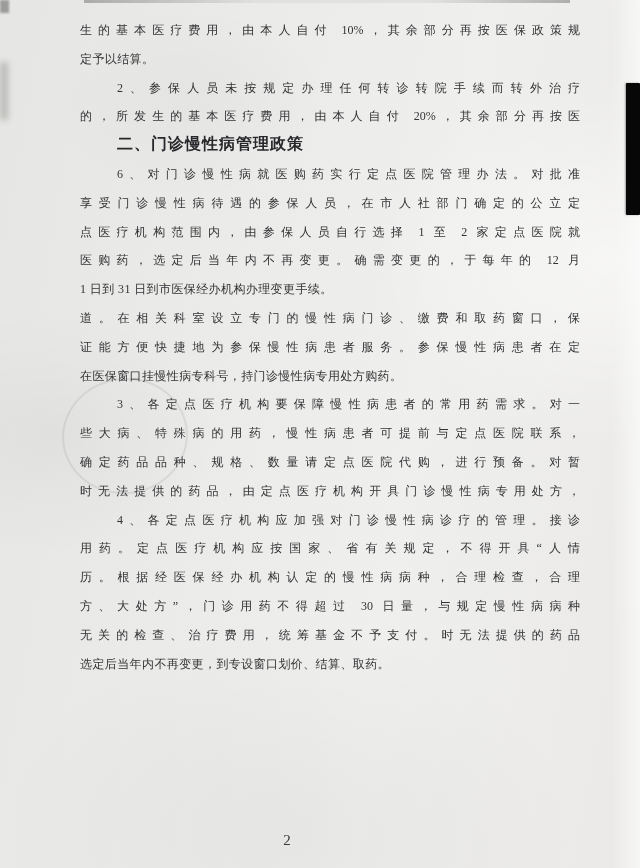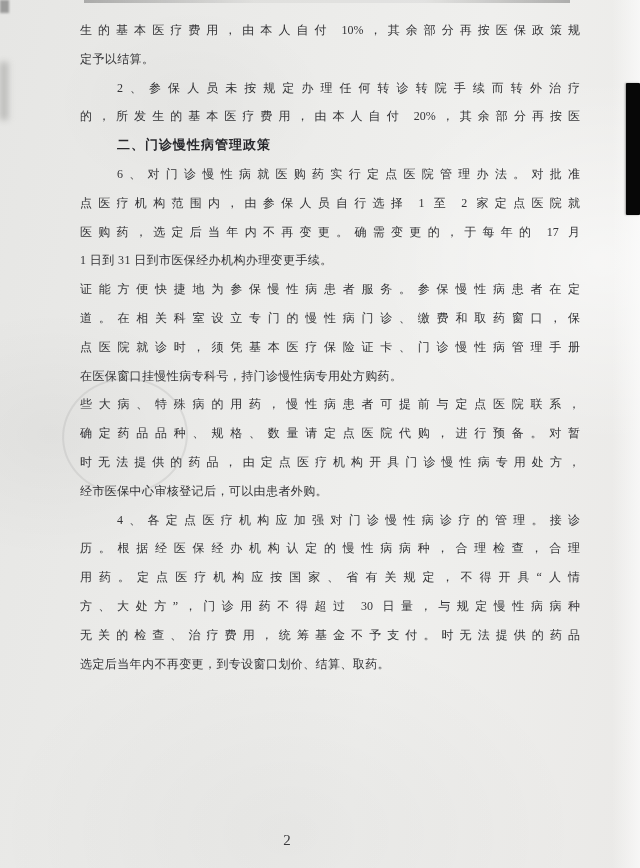--- a/index.html
+++ b/index.html
@@ -70,23 +70,23 @@
     letter-spacing: 0.4px;
   }
   .fill {
     text-align: justify;
     text-align-last: justify;
     text-justify: inter-character;
     letter-spacing: 0;
   }
   .indent { padding-left: 37px; }
   .heading {
-    font-family: Liberation Sans, sans-serif;
+    font-family: Liberation Mono, monospace;
     font-weight: 700;
-    font-size: 13px;
+    font-size: 16px;
     color: #28282c;
     letter-spacing: 1px;
   }
   .pagenum {
     position: absolute;
     left: 267px;
     top: 832px;
     width: 40px;
     text-align: center;
     font-size: 15px;
@@ -105,34 +105,34 @@
   <div class="stain"></div>
   <div class="black-mark"></div>
 
   <div class="textblock">
     <div class="line fill">生的基本医疗费用，由本人自付 10%，其余部分再按医保政策规</div>
     <div class="line">定予以结算。</div>
     <div class="line indent fill">2、参保人员未按规定办理任何转诊转院手续而转外治疗</div>
     <div class="line fill">的，所发生的基本医疗费用，由本人自付 20%，其余部分再按医</div>
     <div class="line indent heading">二、门诊慢性病管理政策</div>
     <div class="line indent fill">6、对门诊慢性病就医购药实行定点医院管理办法。对批准</div>
+    <div class="line fill">享受门诊慢性病待遇的参保人员，在市人社部门确定的公立定</div>
     <div class="line fill">点医疗机构范围内，由参保人员自行选择 1 至 2 家定点医院就</div>
-    <div class="line fill">医购药，选定后当年内不再变更。确需变更的，于每年的 17 月</div>
+    <div class="line fill">医购药，选定后当年内不再变更。确需变更的，于每年的 12 月</div>
     <div class="line">1 日到 31 日到市医保经办机构办理变更手续。</div>
+    <div class="line fill">道。在相关科室设立专门的慢性病门诊、缴费和取药窗口，保</div>
     <div class="line fill">证能方便快捷地为参保慢性病患者服务。参保慢性病患者在定</div>
-    <div class="line fill">道。在相关科室设立专门的慢性病门诊、缴费和取药窗口，保</div>
-    <div class="line fill">点医院就诊时，须凭基本医疗保险证卡、门诊慢性病管理手册</div>
     <div class="line">在医保窗口挂慢性病专科号，持门诊慢性病专用处方购药。</div>
+    <div class="line indent fill">3、各定点医疗机构要保障慢性病患者的常用药需求。对一</div>
     <div class="line fill">些大病、特殊病的用药，慢性病患者可提前与定点医院联系，</div>
     <div class="line fill">确定药品品种、规格、数量请定点医院代购，进行预备。对暂</div>
     <div class="line fill">时无法提供的药品，由定点医疗机构开具门诊慢性病专用处方，</div>
-    <div class="line">经市医保中心审核登记后，可以由患者外购。</div>
     <div class="line indent fill">4、各定点医疗机构应加强对门诊慢性病诊疗的管理。接诊</div>
+    <div class="line fill">用药。定点医疗机构应按国家、省有关规定，不得开具“人情</div>
     <div class="line fill">历。根据经医保经办机构认定的慢性病病种，合理检查，合理</div>
-    <div class="line fill">用药。定点医疗机构应按国家、省有关规定，不得开具“人情</div>
     <div class="line fill">方、大处方”，门诊用药不得超过 30 日量，与规定慢性病病种</div>
     <div class="line fill">无关的检查、治疗费用，统筹基金不予支付。时无法提供的药品</div>
     <div class="line">选定后当年内不再变更，到专设窗口划价、结算、取药。</div>
   </div>
 
   <div class="pagenum">2</div>
 
 </div>
 
 </body></html>

